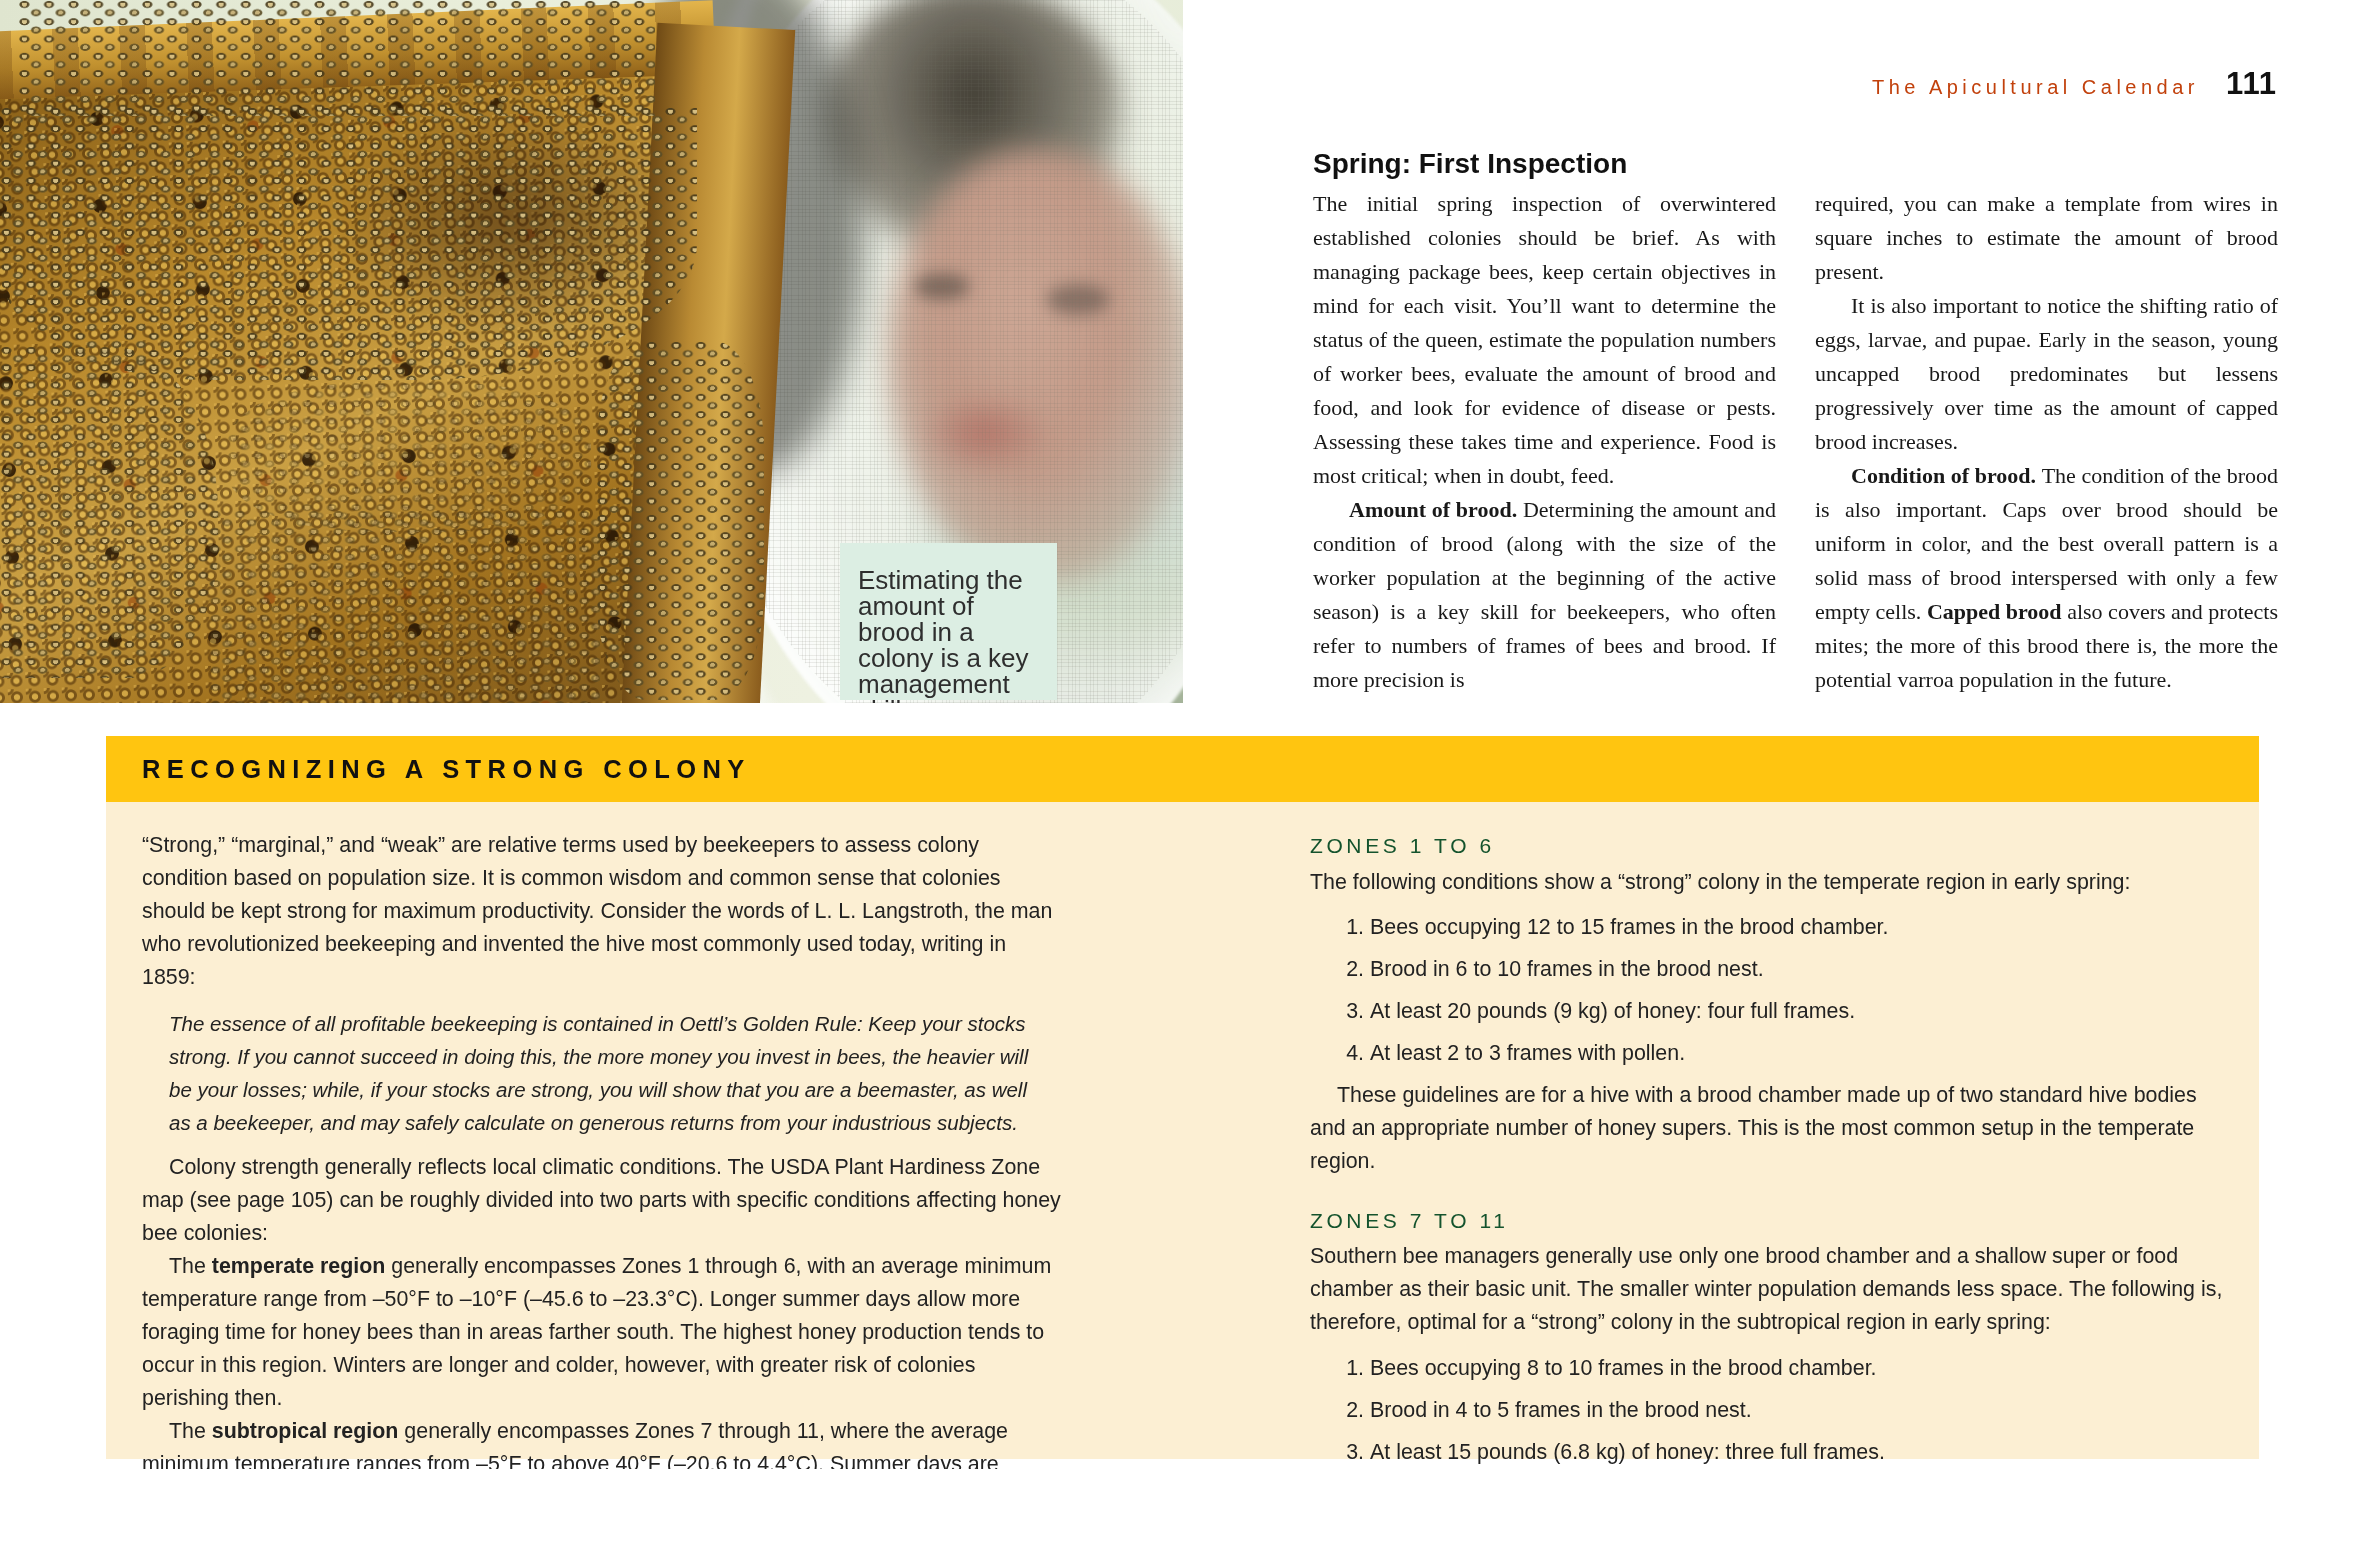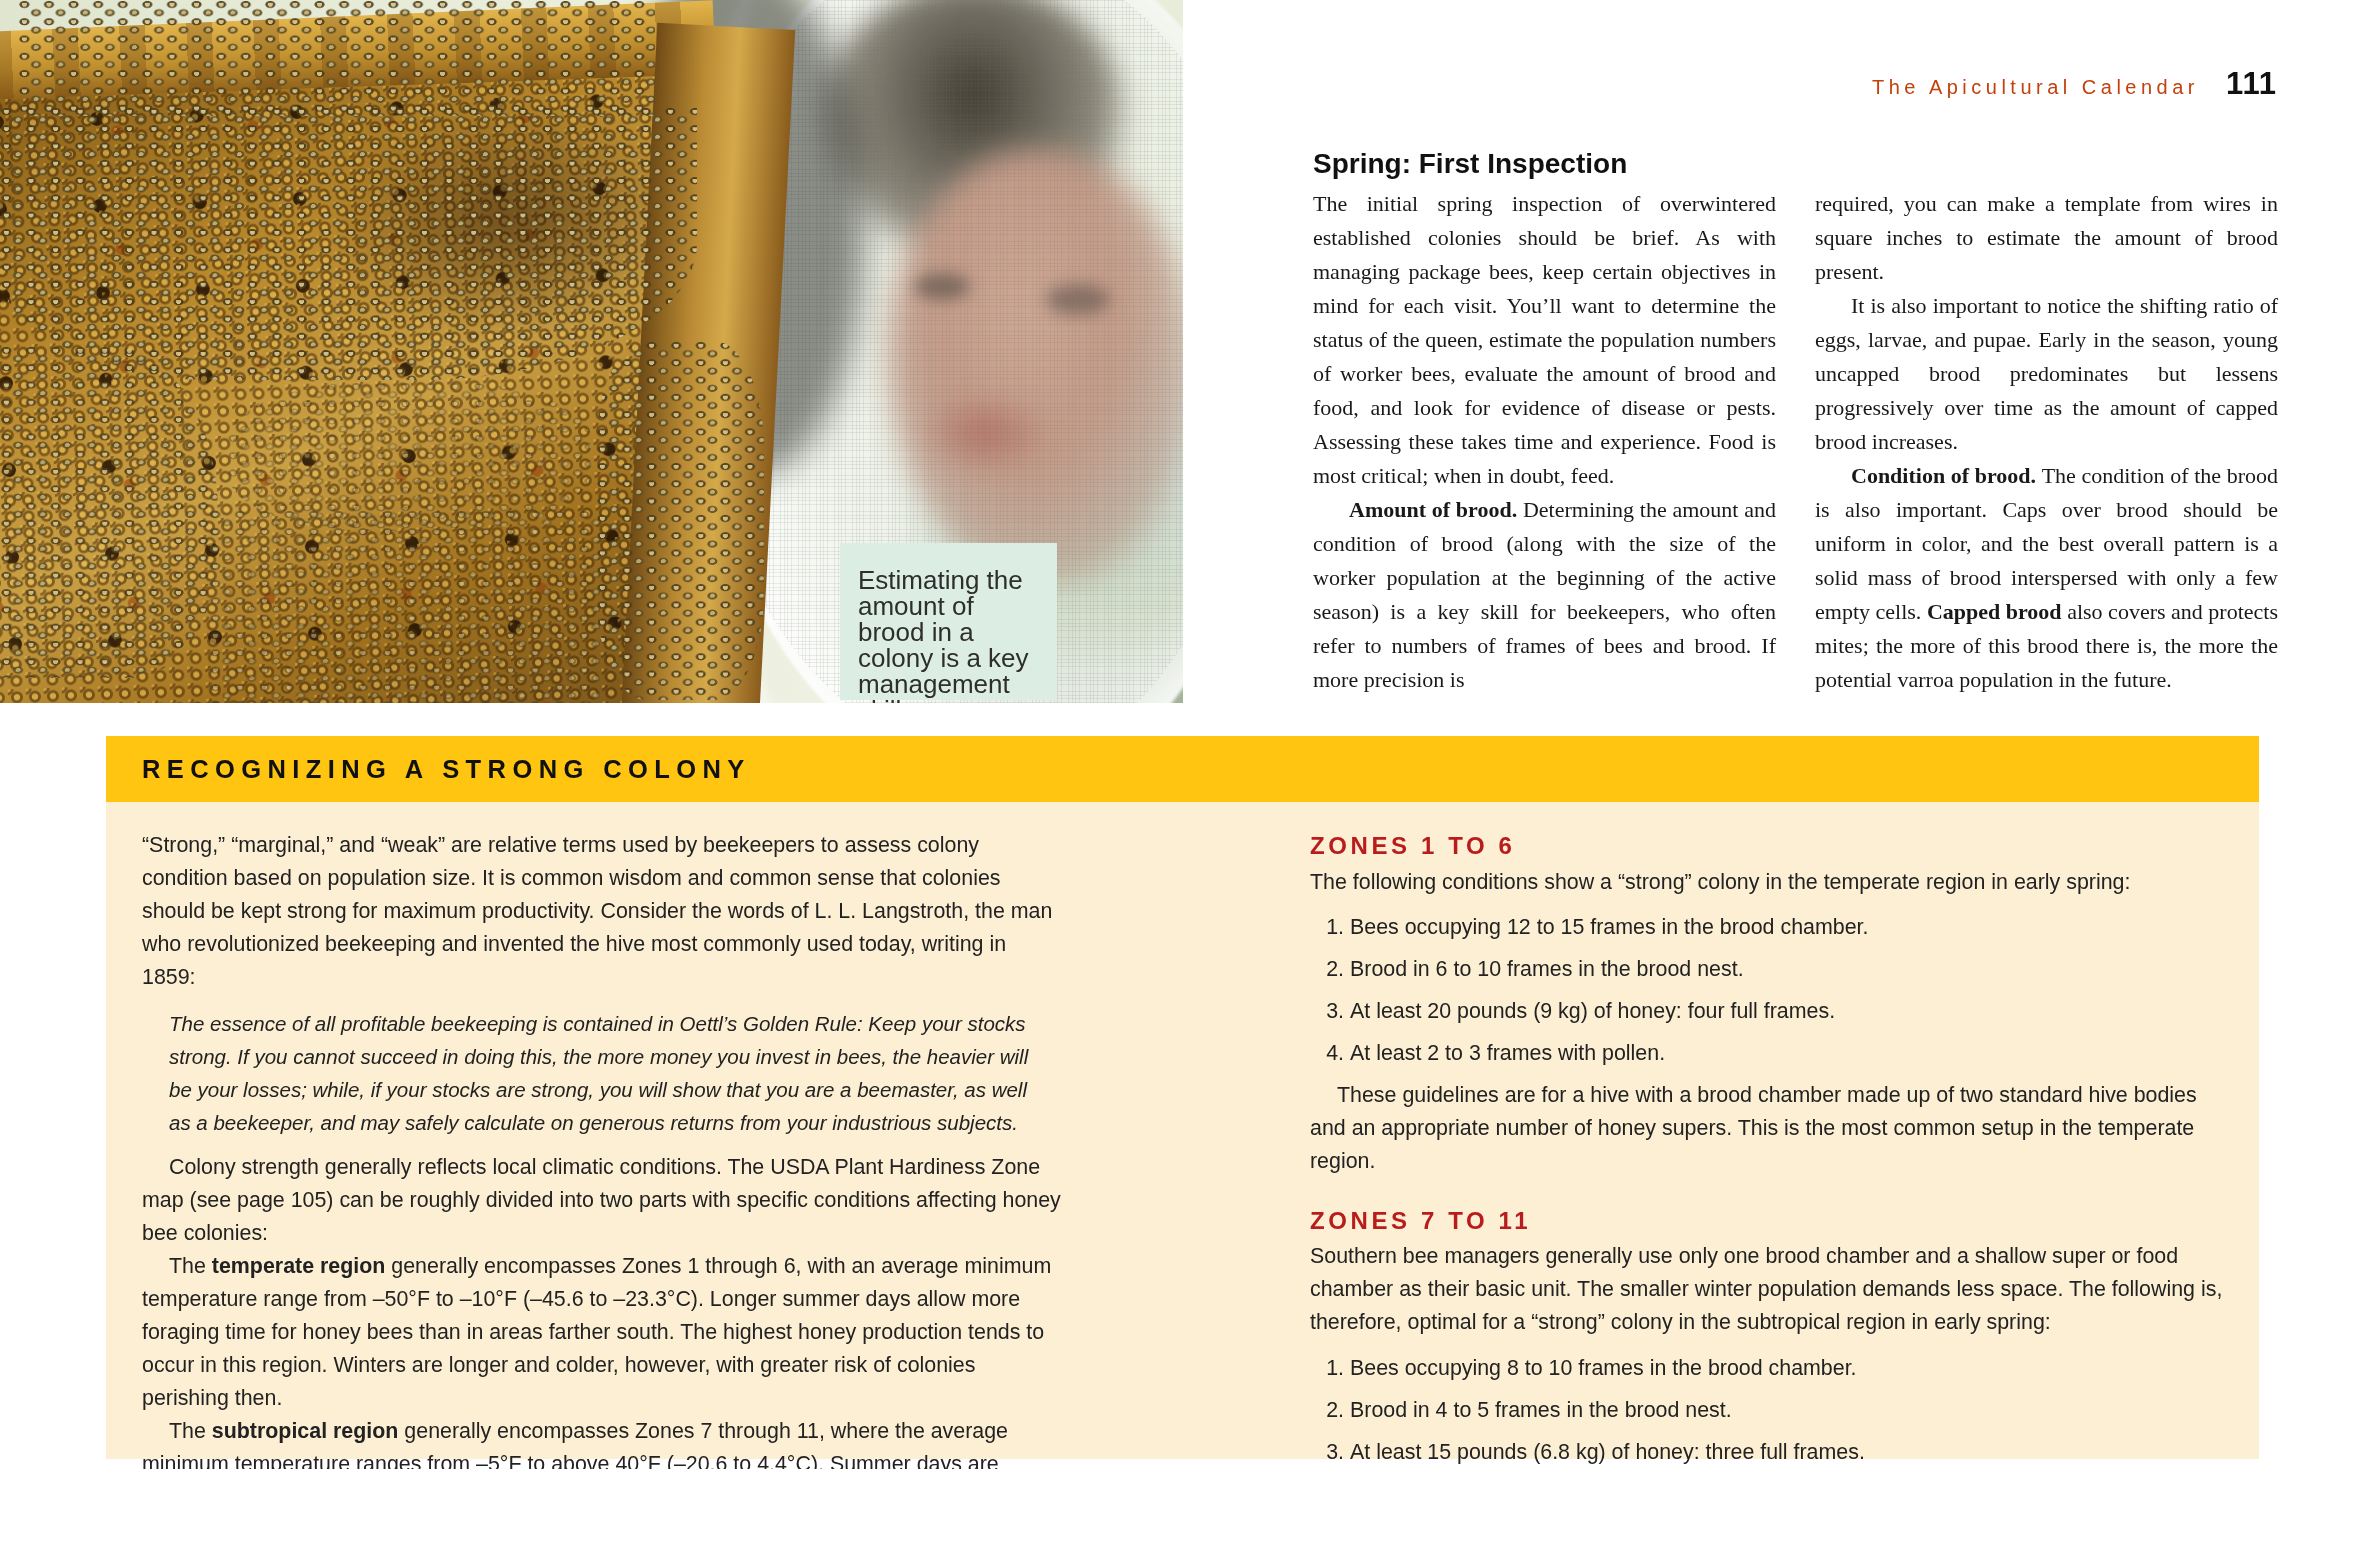--- a/index.html
+++ b/index.html
@@ -80,24 +80,24 @@
   
   .sidebar { position:absolute; left:106px; top:736px; width:2153px; height:733px; overflow:hidden; }
   .sidebar-banner { height:66px; background:#ffc510; display:flex; align-items:center; padding-left:36px; }
   .sidebar-title { font-size:25.5px; font-weight:bold; letter-spacing:6.4px; color:#111; }
   .sidebar-body { position:relative; height:657px; background:#fcefd3; }
   .sb-col { position:absolute; top:27px; font-size:21.4px; line-height:33px; color:#222; }
   .sb-left { left:36px; width:923px; }
   .sb-right { left:1204px; width:921px; }
   .sb-left .quote { font-style:italic; font-size:20.5px; margin:12.7px 0 12.7px 27px; padding-right:27px; }
   .sb-left p.indent { text-indent:27px; }
-  .zone-header { font-weight:bold; letter-spacing:3.6px; font-size:24px; color:#b91c1c; }
+  .zone-header { font-weight:normal; letter-spacing:3.6px; font-size:21px; color:#14532d; }
   .zone-intro { margin-top:3.6px; }
   .zone-list { margin:12.7px 0 0 40px; }
-  .zone-list li { margin-bottom:9px; }
+  .zone-list li { margin-bottom:9px;margin-left:20px; }
   .zone-note { text-indent:27px; margin-top:3.6px; }
   .zone-block-2 { margin-top:25.5px; }
 </style>
 </head>
 <body>
 
 <div class="running-head">
   <span class="running-title">The Apicultural Calendar</span>
   <span class="page-number">111</span>
 </div>

